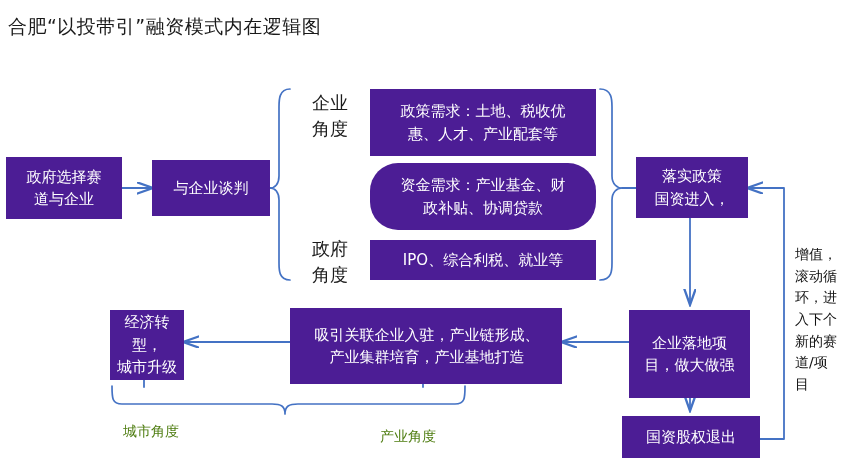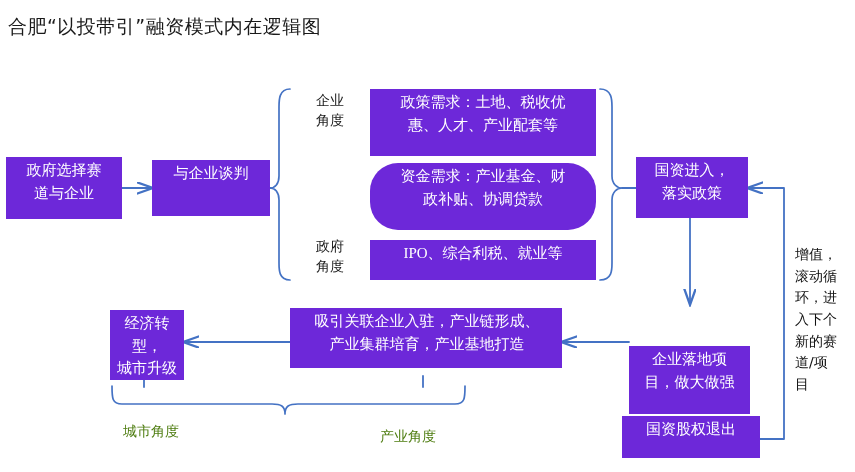--- a/index.html
+++ b/index.html
@@ -10,29 +10,29 @@
   #canvas{position:absolute;left:0;top:8px;width:855px;height:472px;}
   .svg-layer{position:absolute;left:0;top:0;width:855px;height:472px;}
 
   .title{
     position:absolute;left:8px;top:6px;
     font-size:19px;color:#1a1a1a;font-weight:400;
     letter-spacing:0.5px;white-space:nowrap;
   }
 
   .box{
-    position:absolute;background:#6d28d9;color:#ffffff;
-    display:flex;align-items:flex-start;justify-content:center;
+    position:absolute;background:#4c1d95;color:#ffffff;
+    display:flex;align-items:center;justify-content:center;
     text-align:center;font-size:15px;line-height:1.5;
-    padding:2px 6px;box-sizing:border-box;font-weight:500;font-family:Liberation Serif, serif;
+    padding:2px 6px;box-sizing:border-box;font-weight:500;
   }
   .box span{display:block;}
 
   .sidelabel{
-    position:absolute;color:#1a1a1a;font-size:14px;
+    position:absolute;color:#1a1a1a;font-size:18px;
     line-height:1.45;text-align:center;white-space:pre-line;
   }
   .blacklabel{
     position:absolute;color:#4d7c0f;font-size:14px;line-height:1.5;
   }
   .vert-label{
     position:absolute;color:#111;font-size:14px;line-height:1.55;
     width:44px;text-align:left;
   }
 </style>
@@ -112,39 +112,39 @@
   </div>
 
   <div class="box" style="left:370px;top:232px;width:226px;height:40px;">
     <div>
       <span>IPO、综合利税、就业等</span>
     </div>
   </div>
 
   <div class="box" style="left:636px;top:149px;width:112px;height:61px;">
     <div>
+      <span>落实政策</span>
       <span>国资进入，</span>
-      <span>落实政策</span>
     </div>
   </div>
 
-  <div class="box" style="left:629px;top:302px;width:121px;height:68px;margin-top:36px;">
+  <div class="box" style="left:629px;top:302px;width:121px;height:88px;">
     <div>
       <span>企业落地项</span>
       <span>目，做大做强</span>
     </div>
   </div>
 
   <div class="box" style="left:622px;top:408px;width:138px;height:42px;">
     <div>
       <span>国资股权退出</span>
     </div>
   </div>
 
-  <div class="box" style="left:290px;top:300px;width:272px;height:60px;padding-left:8px;">
+  <div class="box" style="left:290px;top:300px;width:272px;height:76px;padding-left:8px;">
     <div>
       <span>吸引关联企业入驻，产业链形成、</span>
       <span>产业集群培育，产业基地打造</span>
     </div>
   </div>
 
   <div class="box" style="left:110px;top:302px;width:74px;height:70px;">
     <div>
       <span>经济转型，</span>
       <span>城市升级</span>

